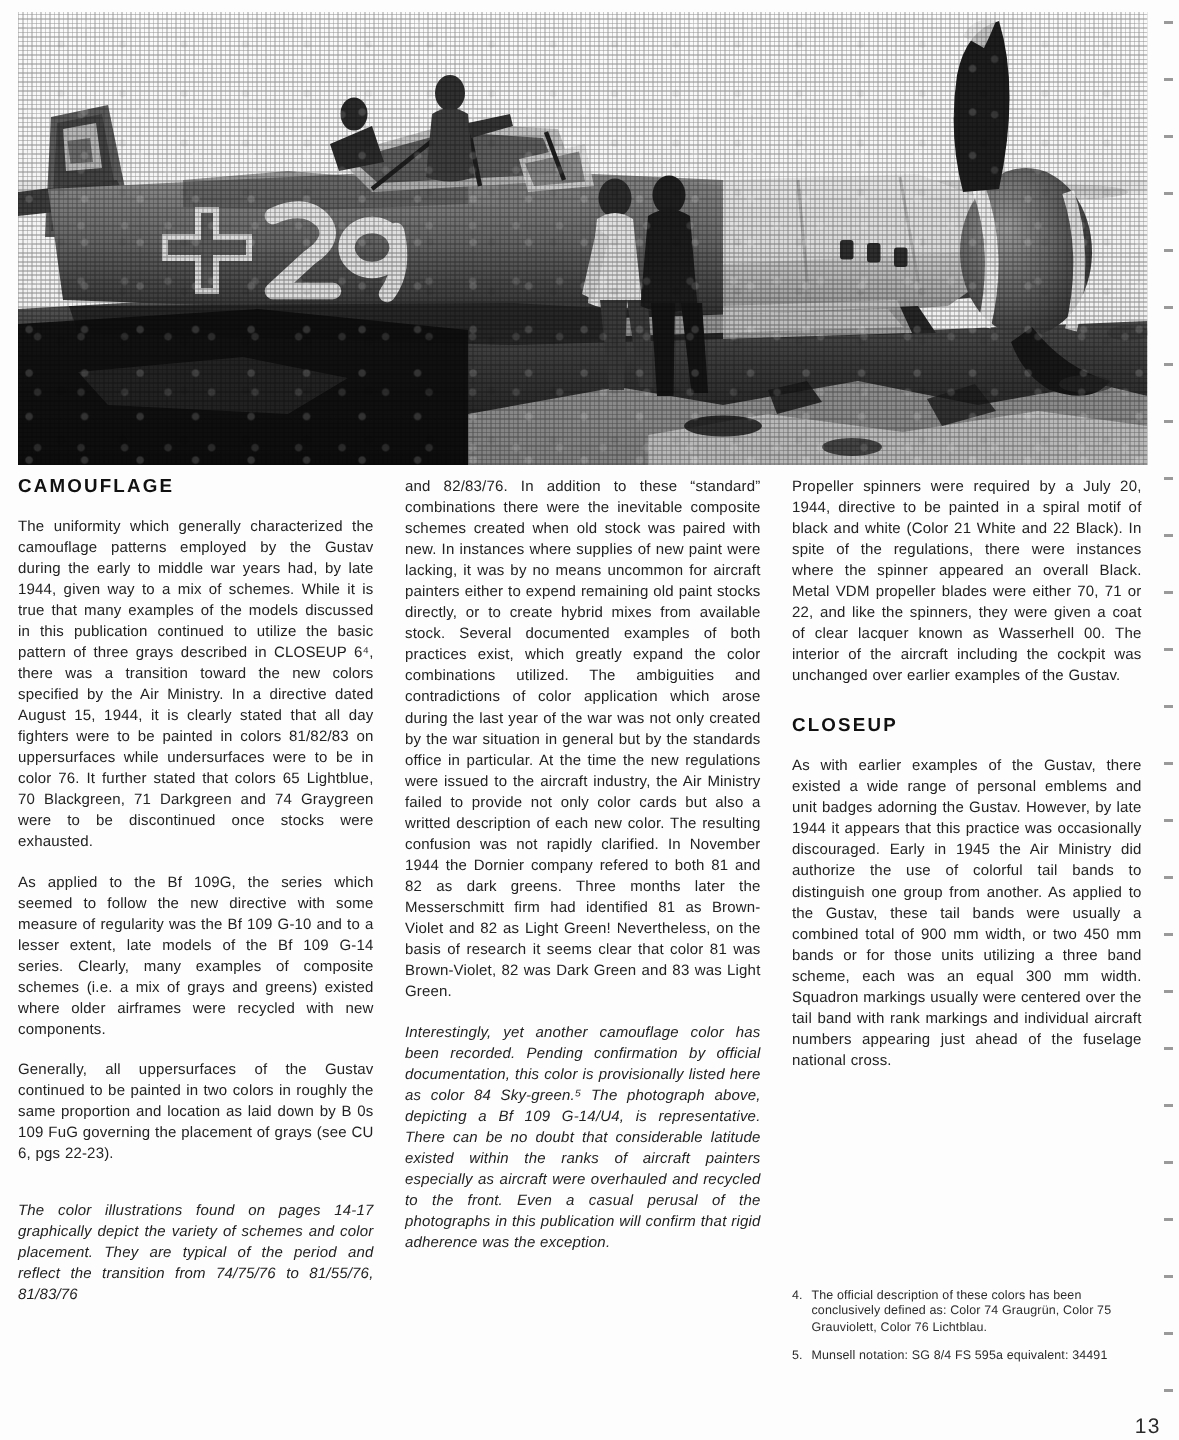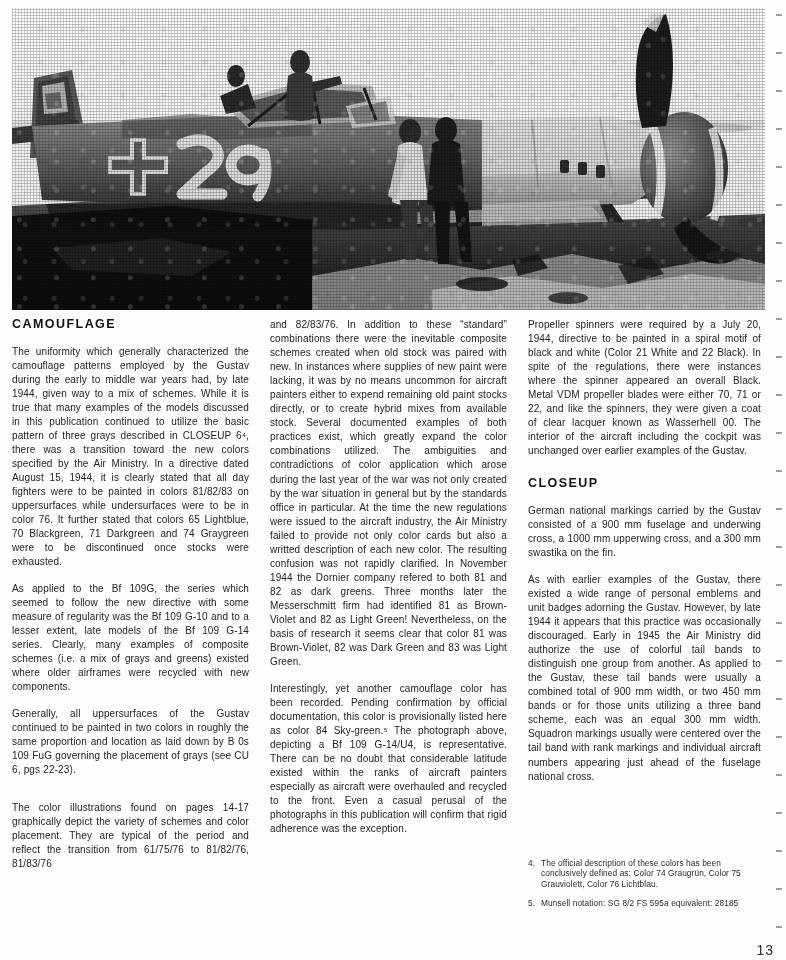--- a/index.html
+++ b/index.html
@@ -87,21 +87,21 @@
     font-size: 10px;
     line-height: 14.05px;
     text-align: justify;
     margin: 0 0 12.5px 0;
     color: #222;
     letter-spacing: .12px;
     word-spacing: .2px;
     -webkit-hyphens: none;
     hyphens: none;
   }
-  p.body-par:last-child { margin-bottom: 0; }
+  p.body-par:last-child { margin-bottom: 0; font-style: italic; }
   p.body-par.gap-lg { margin-bottom: 24px; }
 
   
   .footnotes {
     position: absolute;
     left: 0;
     bottom: 36px;
     width: 100%;
   }
   .fnote {
@@ -289,42 +289,41 @@
     <div class="photo-grain"></div>
   </div>
 
   <div class="columns">
 
     <div class="col col1">
       <h2 class="section-head">CAMOUFLAGE</h2>
       <p class="body-par">The uniformity which generally characterized the camouflage patterns employed by the Gustav during the early to middle war years had, by late 1944, given way to a mix of schemes. While it is true that many examples of the models discussed in this publication continued to utilize the basic pattern of three grays described in CLOSEUP 6⁴, there was a transition toward the new colors specified by the Air Ministry. In a directive dated August 15, 1944, it is clearly stated that all day fighters were to be painted in colors 81/82/83 on uppersurfaces while undersurfaces were to be in color 76. It further stated that colors 65 Lightblue, 70 Blackgreen, 71 Darkgreen and 74 Graygreen were to be discontinued once stocks were exhausted.</p>
       <p class="body-par">As applied to the Bf 109G, the series which seemed to follow the new directive with some measure of regularity was the Bf 109 G-10 and to a lesser extent, late models of the Bf 109 G-14 series. Clearly, many examples of composite schemes (i.e. a mix of grays and greens) existed where older airframes were recycled with new components.</p>
       <p class="body-par gap-lg">Generally, all uppersurfaces of the Gustav continued to be painted in two colors in roughly the same proportion and location as laid down by B 0s 109 FuG governing the placement of grays (see CU 6, pgs 22-23).</p>
-      <p class="body-par">The color illustrations found on pages 14-17 graphically depict the variety of schemes and color placement. They are typical of the period and reflect the transition from 61/75/76 to 81/82/76, 81/83/76</p>
+      <p class="body-par">The color illustrations found on pages 14-17 graphically depict the variety of schemes and color placement. They are typical of the period and reflect the transition from 74/75/76 to 81/55/76, 81/83/76</p>
     </div>
 
     <div class="col col2">
       <p class="body-par">and 82/83/76. In addition to these “standard” combinations there were the inevitable composite schemes created when old stock was paired with new. In instances where supplies of new paint were lacking, it was by no means uncommon for aircraft painters either to expend remaining old paint stocks directly, or to create hybrid mixes from available stock. Several documented examples of both practices exist, which greatly expand the color combinations utilized. The ambiguities and contradictions of color application which arose during the last year of the war was not only created by the war situation in general but by the standards office in particular. At the time the new regulations were issued to the aircraft industry, the Air Ministry failed to provide not only color cards but also a writted description of each new color. The resulting confusion was not rapidly clarified. In November 1944 the Dornier company refered to both 81 and 82 as dark greens. Three months later the Messerschmitt firm had identified 81 as Brown-Violet and 82 as Light Green! Nevertheless, on the basis of research it seems clear that color 81 was Brown-Violet, 82 was Dark Green and 83 was Light Green.</p>
       <p class="body-par">Interestingly, yet another camouflage color has been recorded. Pending confirmation by official documentation, this color is provisionally listed here as color 84 Sky-green.⁵ The photograph above, depicting a Bf 109 G-14/U4, is representative. There can be no doubt that considerable latitude existed within the ranks of aircraft painters especially as aircraft were overhauled and recycled to the front. Even a casual perusal of the photographs in this publication will confirm that rigid adherence was the exception.</p>
     </div>
 
     <div class="col col3">
       <p class="body-par">Propeller spinners were required by a July 20, 1944, directive to be painted in a spiral motif of black and white (Color 21 White and 22 Black). In spite of the regulations, there were instances where the spinner appeared an overall Black. Metal VDM propeller blades were either 70, 71 or 22, and like the spinners, they were given a coat of clear lacquer known as Wasserhell 00. The interior of the aircraft including the cockpit was unchanged over earlier examples of the Gustav.</p>
       <h2 class="section-head spaced-top">CLOSEUP</h2>
-      <p class="body-par">German national markings carried by the Gustav consisted of a 900 mm fuselage and underwing cross, a 1000 mm upperwing cross, and a 300 mm swastika on the fin.</p>
       <p class="body-par">As with earlier examples of the Gustav, there existed a wide range of personal emblems and unit badges adorning the Gustav. However, by late 1944 it appears that this practice was occasionally discouraged. Early in 1945 the Air Ministry did authorize the use of colorful tail bands to distinguish one group from another. As applied to the Gustav, these tail bands were usually a combined total of 900 mm width, or two 450 mm bands or for those units utilizing a three band scheme, each was an equal 300 mm width. Squadron markings usually were centered over the tail band with rank markings and individual aircraft numbers appearing just ahead of the fuselage national cross.</p>
 
       <div class="footnotes">
         <div class="fnote">
           <span class="fnote-num">4.</span>
           <span class="fnote-body">The official description of these colors has been conclusively defined as: Color 74 Graugrün, Color 75 Grauviolett, Color 76 Lichtblau.</span>
         </div>
         <div class="fnote">
           <span class="fnote-num">5.</span>
-          <span class="fnote-body">Munsell notation: SG 8/2 FS 595a equivalent: 28185</span>
+          <span class="fnote-body">Munsell notation: SG 8/4 FS 595a equivalent: 34491</span>
         </div>
       </div>
     </div>
   </div>
 
   <div class="page-number">13</div>
 
   <div class="edge-ticks">
       <i style="top: 14px;"></i>
       <i style="top: 52px;"></i>

